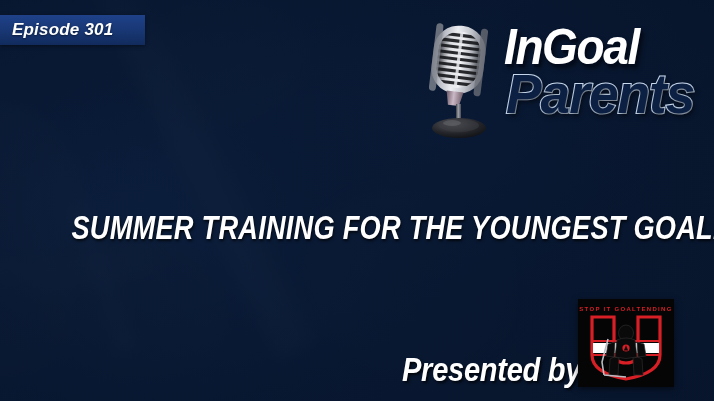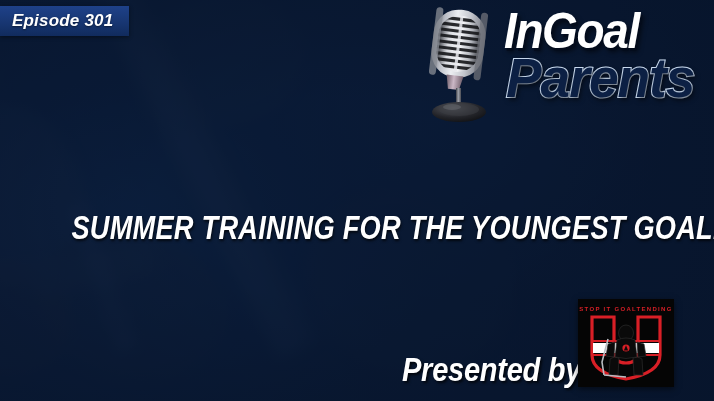--- a/index.html
+++ b/index.html
@@ -97,23 +97,23 @@
   .bg-tint {
     position: absolute;
     inset: 0;
     background: rgba(9, 26, 54, 0.62);
   }
 
   
   .episode-badge {
     position: absolute;
     left: 0;
-    top: 6px;
+    top: 15px;
     height: 30px;
-    padding: 0 16px 0 12px;
+    padding: 0 32px 0 12px;
     display: flex;
     align-items: center;
     background: linear-gradient(180deg, #1d3f82 0%, #173madeup 0%, #16356f 55%, #102a5c 100%);
     background: linear-gradient(180deg, #1e4189 0%, #173570 60%, #112b5d 100%);
     box-shadow: 0 1px 4px rgba(0,0,0,.45);
   }
   .episode-badge .label {
     font-family: "Liberation Sans", sans-serif;
     font-style: italic;
     font-weight: 700;
@@ -121,21 +121,21 @@
     color: #ffffff;
     letter-spacing: .2px;
     text-shadow: 0 1px 2px rgba(0,0,0,.5);
     white-space: nowrap;
   }
 
   
   .brand {
     position: absolute;
     right: 12px;
-    top: 0;
+    top: 16px;
     width: 290px;
     height: 126px;
   }
   .mic {
     position: absolute;
     left: 10px;
     top: 6px;
     width: 76px;
     height: 118px;
   }

